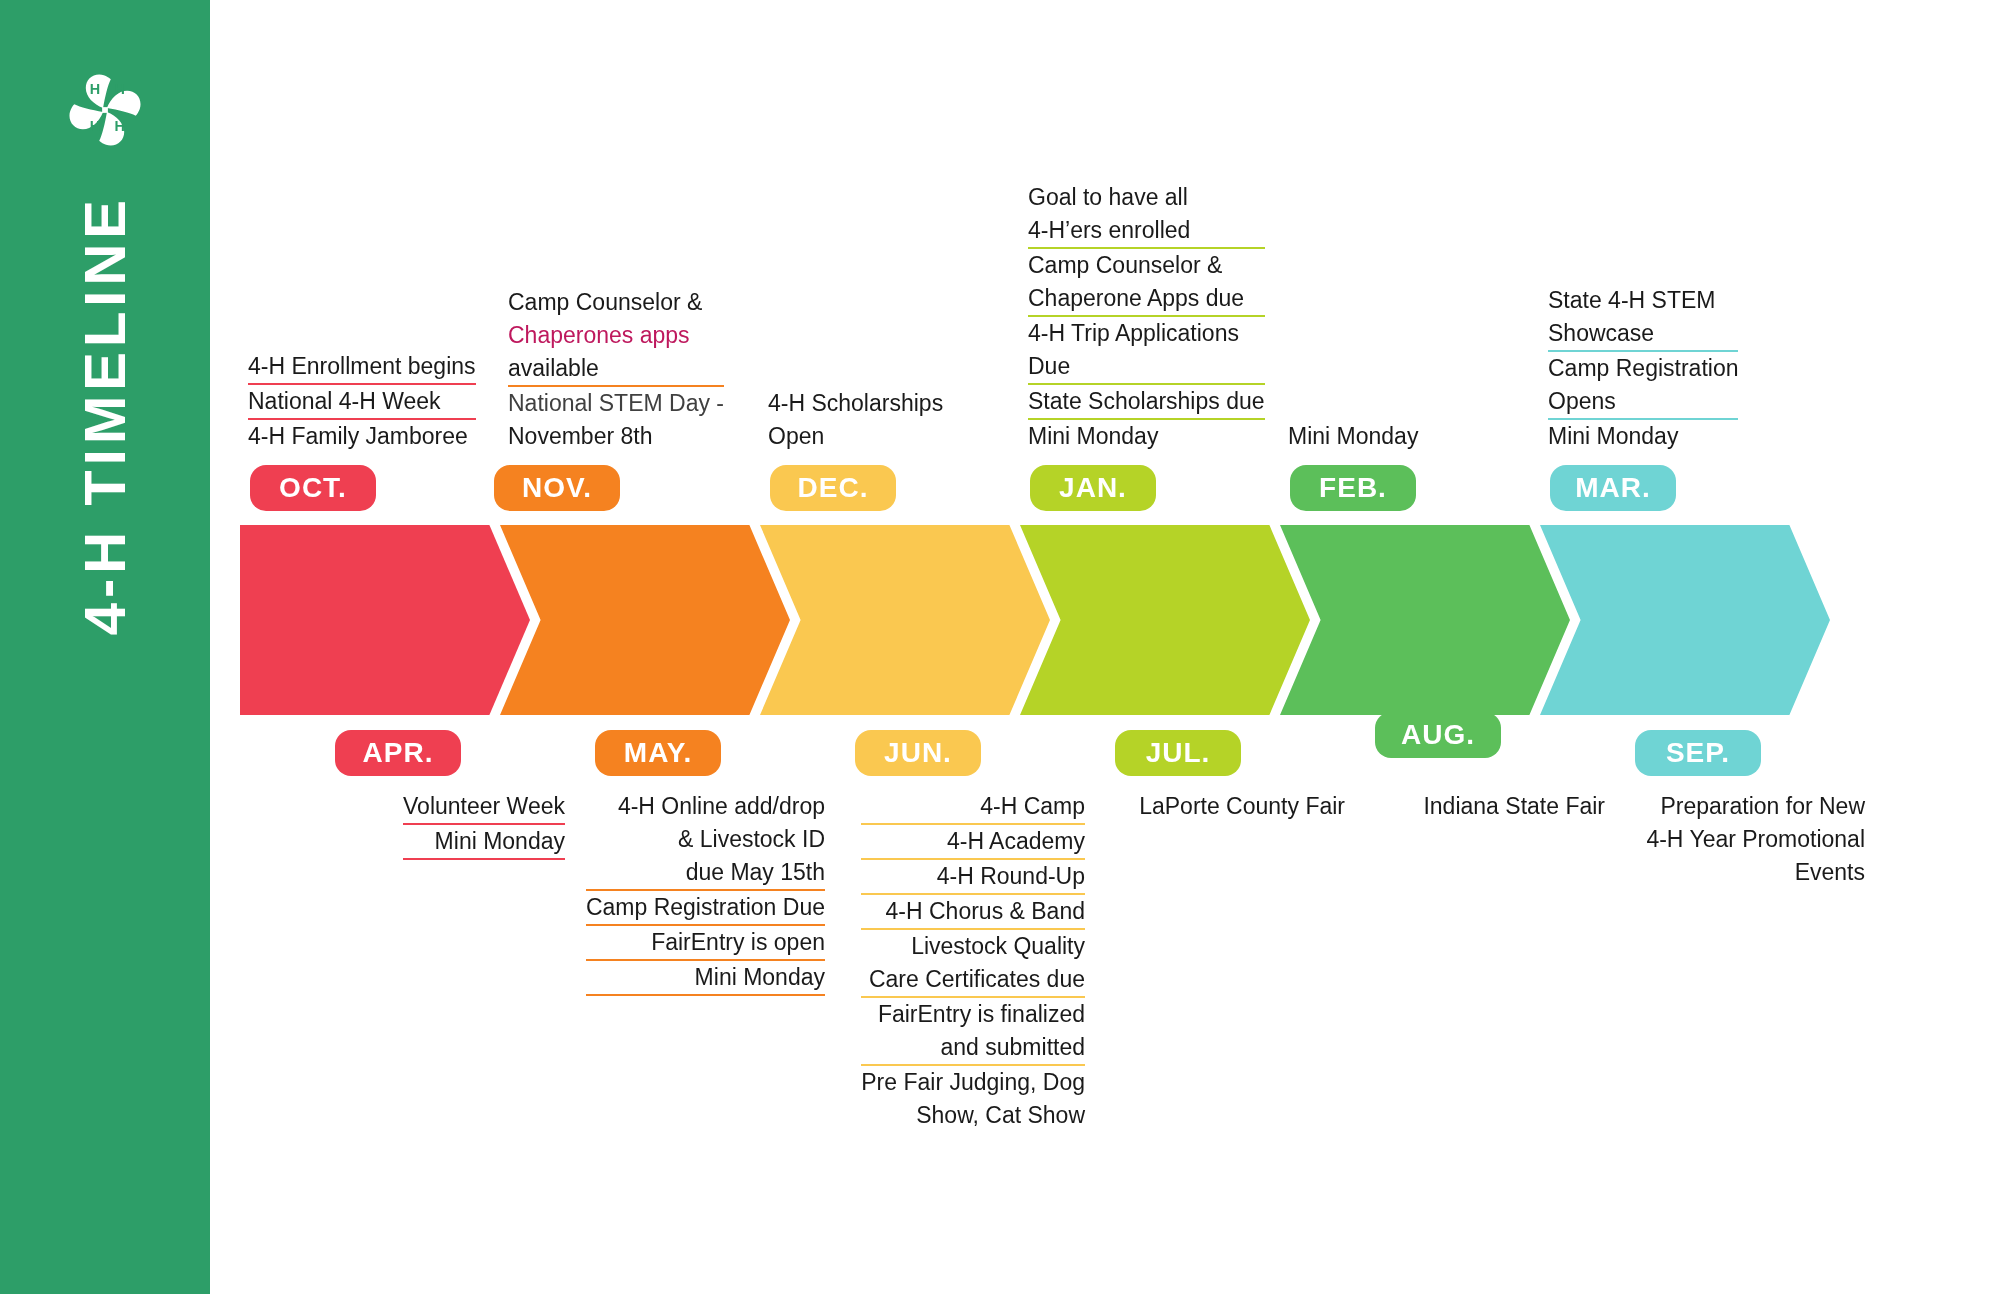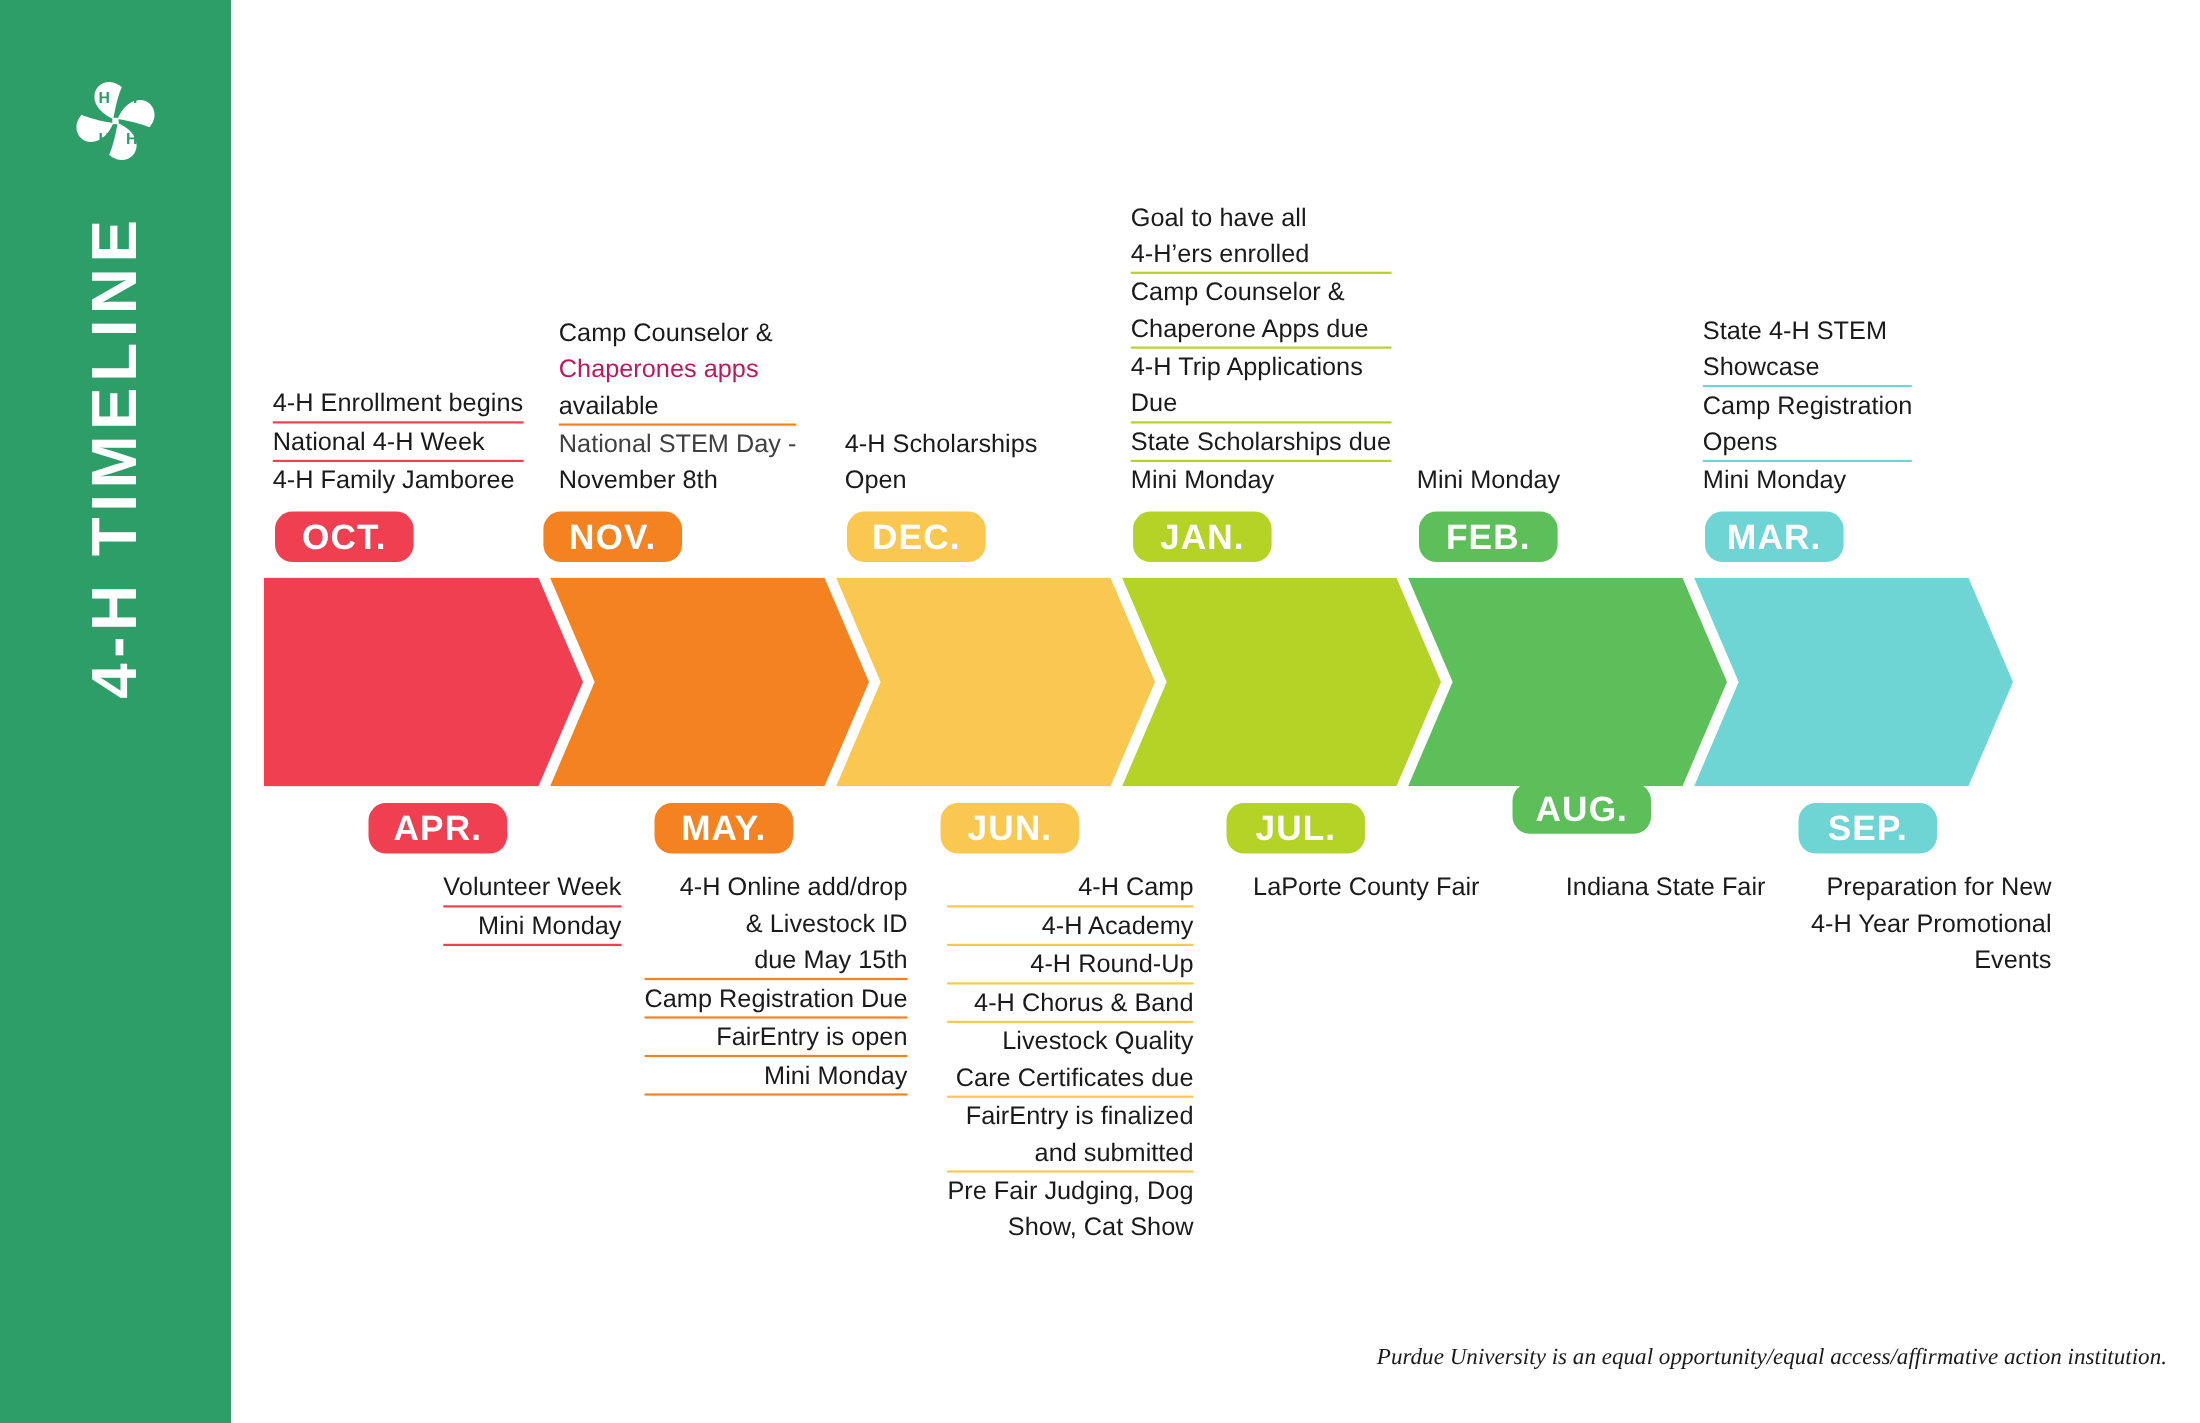--- a/index.html
+++ b/index.html
@@ -78,21 +78,21 @@
   }
   .arrow.first {
     clip-path: polygon(0 0, 86% 0, 100% 50%, 86% 100%, 0 100%, 0 100%);
   }
 
   
   .month-pill {
     position: absolute;
     border-radius: 16px;
     color: #ffffff;
-    font-size: 32px;
+    font-size: 28px;
     font-weight: bold;
     letter-spacing: 1px;
     display: flex;
     align-items: center;
     justify-content: center;
     height: 46px;
     width: 126px;
   }
 
   
@@ -240,14 +240,13 @@
       <div class="events bottom" style="right: 395px; top: 790px;">
         <span class="line"><span style="color: rgb(26, 26, 26);">Indiana State Fair</span></span>
       </div>
       <div class="events bottom" style="right: 135px; top: 790px;">
         <span class="line"><span style="color: rgb(26, 26, 26);">Preparation for New</span></span>
         <span class="line"><span style="color: rgb(26, 26, 26);">4-H Year Promotional</span></span>
         <span class="line"><span style="color: rgb(26, 26, 26);">Events</span></span>
       </div>
     </div>
 
-  <div id="footer-note">Purdue University is an equal opportunity/equal access/affirmative action institution.</div>
 </div>
 
 </body></html>

